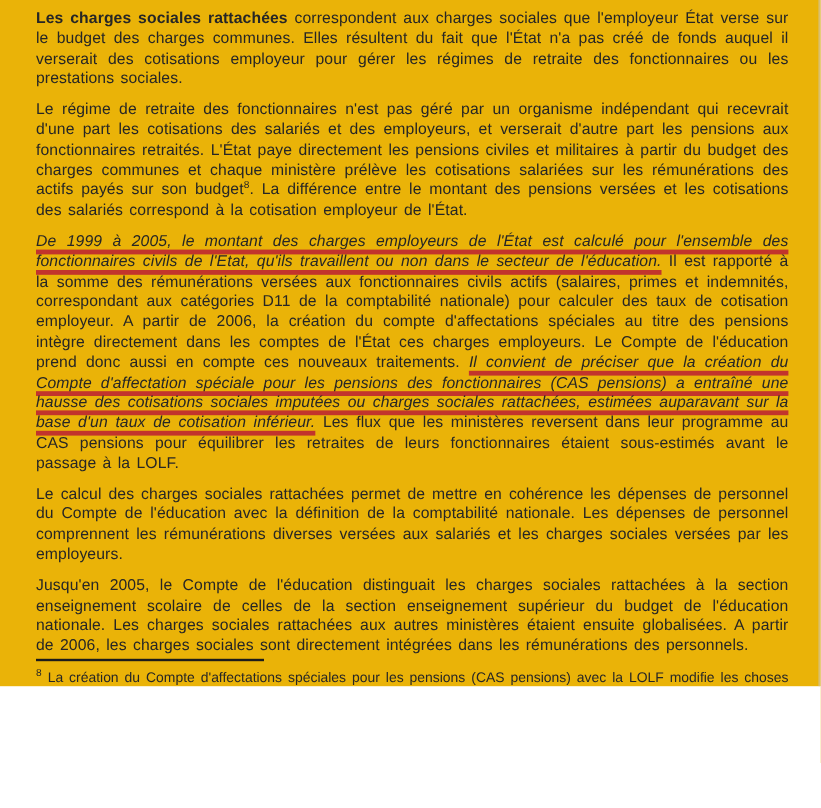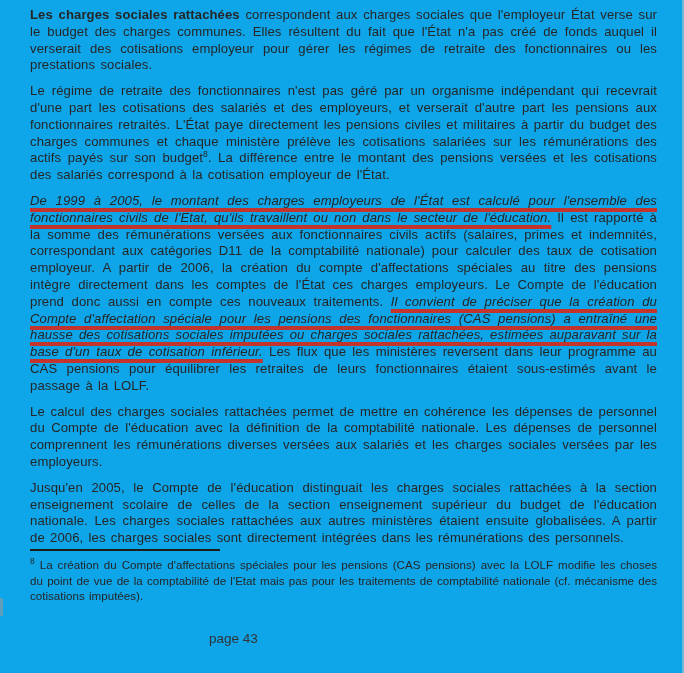--- a/index.html
+++ b/index.html
@@ -1,22 +1,22 @@
 <!DOCTYPE html>
 <html style="--red: #c2342c;"><head>
 <meta charset="utf-8">
 <style>
   :root { --red: #c2342c; --ink: #262626; }
   * { box-sizing: border-box; }
   html, body { margin: 0; padding: 0; background: #ffffff; }
   .page {
     position: relative;
     width: 684px;
-    height: 673px;
-    background: #0ea5e9;
+    height: 572px;
+    background: #eab308;
     overflow: hidden;
     font-family: "Liberation Sans", sans-serif;
     color: var(--ink);
   }
   .text-col {
     position: absolute;
     left: 30px;
     top: 7px;
     width: 627px;
   }

